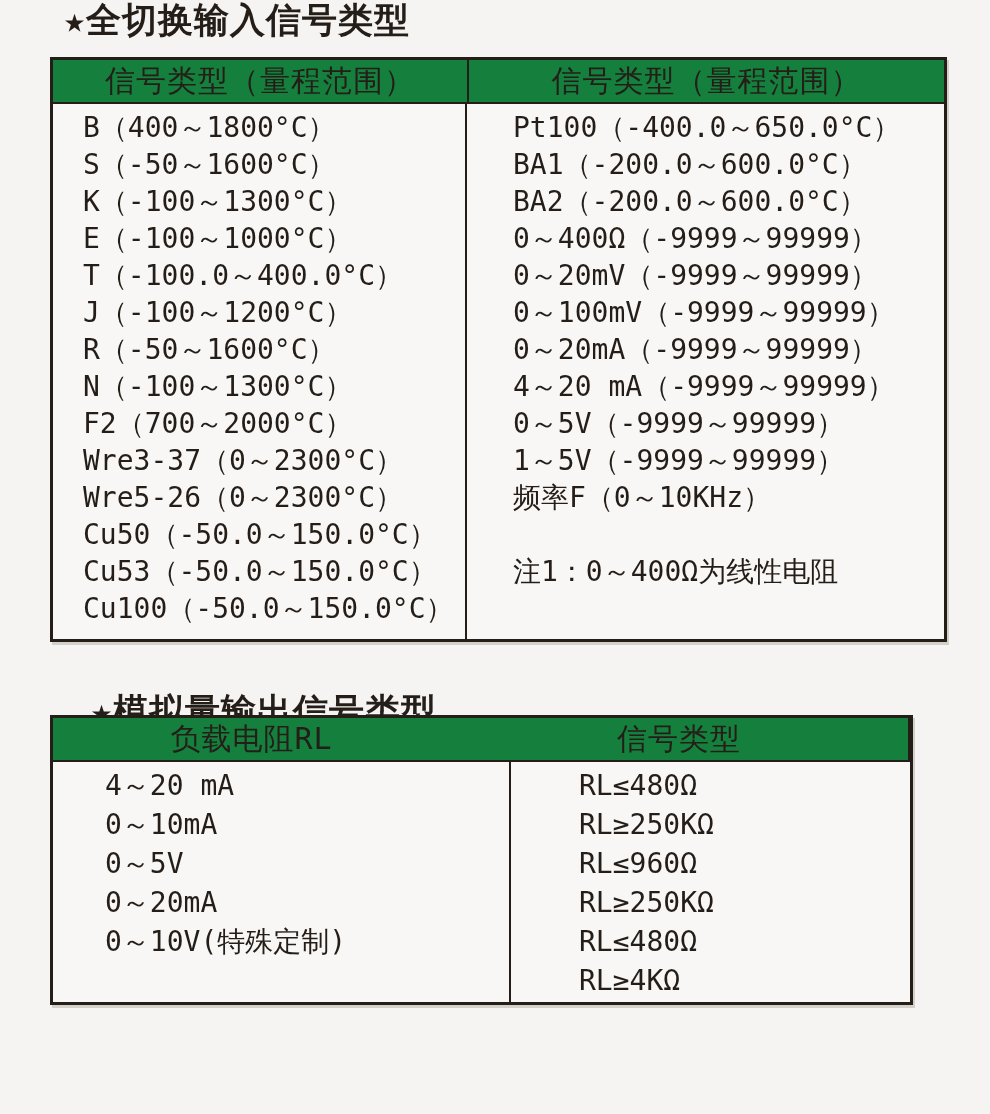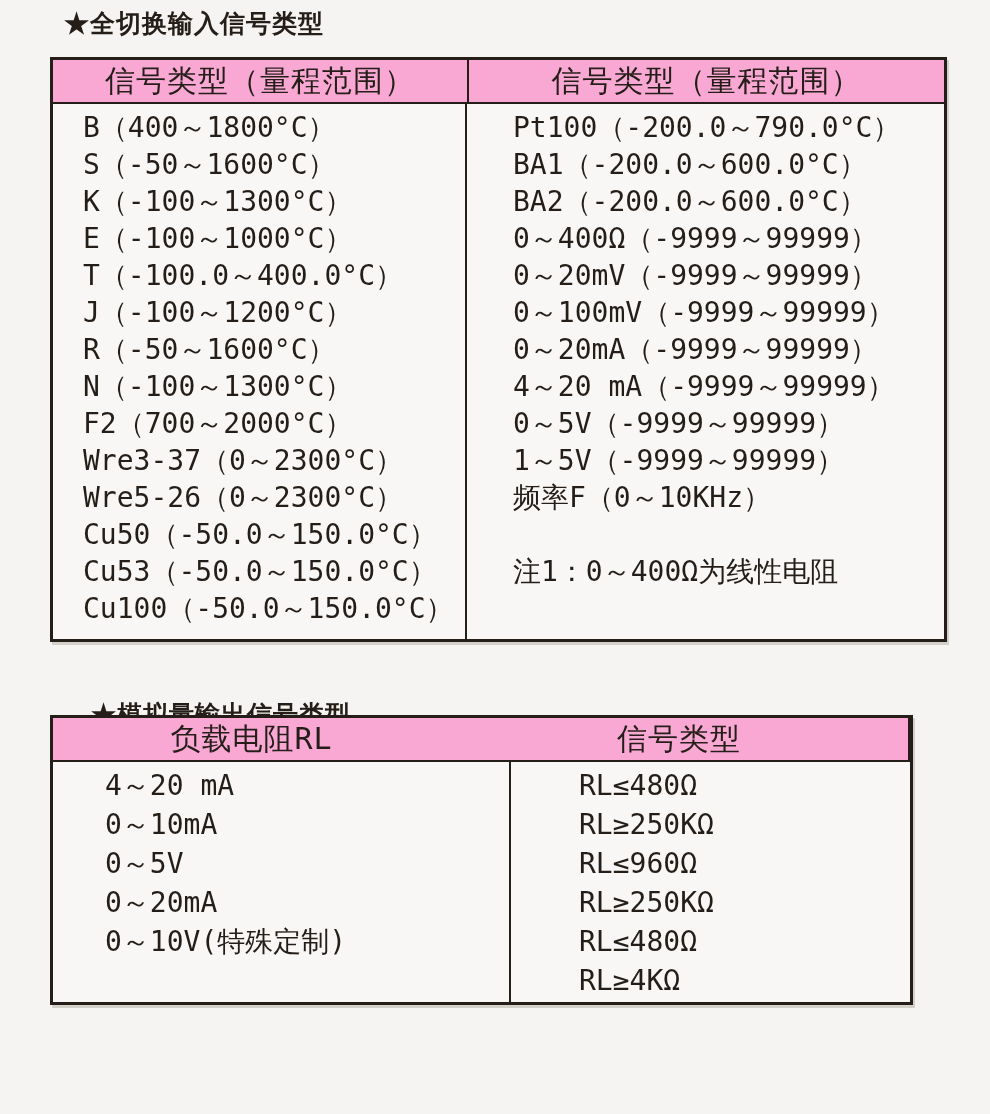--- a/index.html
+++ b/index.html
@@ -4,34 +4,34 @@
 <style>
   html,body{margin:0;padding:0;}
   body{
     width:990px;height:1114px;position:relative;
     background:#f5f4f2;color:#241d18;
     font-family:"DejaVu Sans Mono","DejaVu Sans","Liberation Sans",sans-serif;
     overflow:hidden;
   }
   .heading{
     position:absolute;left:64px;
-    font-family:Liberation Sans, sans-serif;
-    font-weight:bold;font-size:25px;line-height:34px;
+    font-family:Liberation Mono, monospace;
+    font-weight:bold;font-size:35px;line-height:34px;
     letter-spacing:1px;white-space:pre;
   }
   #heading1{top:6px;}
   #heading2{top:697px;margin-left:27px;}
   .tbl{
     position:absolute;left:50px;
     border:3px solid #241d18;background:#f8f7f5;
     box-shadow:2px 3px 0 rgba(150,140,130,0.35);
   }
   #table1{top:57px;width:891px;}
   #table2{top:715px;width:857px;}
-  .thead{display:flex;background:#f9a8d4;border-bottom:2px solid #241d18;}
+  .thead{display:flex;background:#15803d;border-bottom:2px solid #241d18;}
   .th{
     height:42px;line-height:42px;text-align:center;
     font-size:30px;letter-spacing:1px;white-space:pre;overflow:hidden;
   }
   .divider-right{border-right:2px solid #241d18;}
   #table1 .col-a{width:414px;}
   #table1 .col-b{flex:1;}
   #table2 .col-a{width:458px;}
   #table2 .col-b{flex:1;}
   .tbody{display:flex;align-items:stretch;gap:16px;}
@@ -68,21 +68,21 @@
         <div class="t1-row">R（-50～1600°C）</div>
         <div class="t1-row">N（-100～1300°C）</div>
         <div class="t1-row">F2（700～2000°C）</div>
         <div class="t1-row">Wre3-37（0～2300°C）</div>
         <div class="t1-row">Wre5-26（0～2300°C）</div>
         <div class="t1-row">Cu50（-50.0～150.0°C）</div>
         <div class="t1-row">Cu53（-50.0～150.0°C）</div>
         <div class="t1-row">Cu100（-50.0～150.0°C）</div>
       </div>
     <div class="tcol col-b">
-        <div class="t1-row">Pt100（-200.0～790.0°C）</div>
+        <div class="t1-row">Pt100（-400.0～650.0°C）</div>
         <div class="t1-row">BA1（-200.0～600.0°C）</div>
         <div class="t1-row">BA2（-200.0～600.0°C）</div>
         <div class="t1-row">0～400Ω（-9999～99999）</div>
         <div class="t1-row">0～20mV（-9999～99999）</div>
         <div class="t1-row">0～100mV（-9999～99999）</div>
         <div class="t1-row">0～20mA（-9999～99999）</div>
         <div class="t1-row">4～20 mA（-9999～99999）</div>
         <div class="t1-row">0～5V（-9999～99999）</div>
         <div class="t1-row">1～5V（-9999～99999）</div>
         <div class="t1-row">频率F（0～10KHz）</div>

